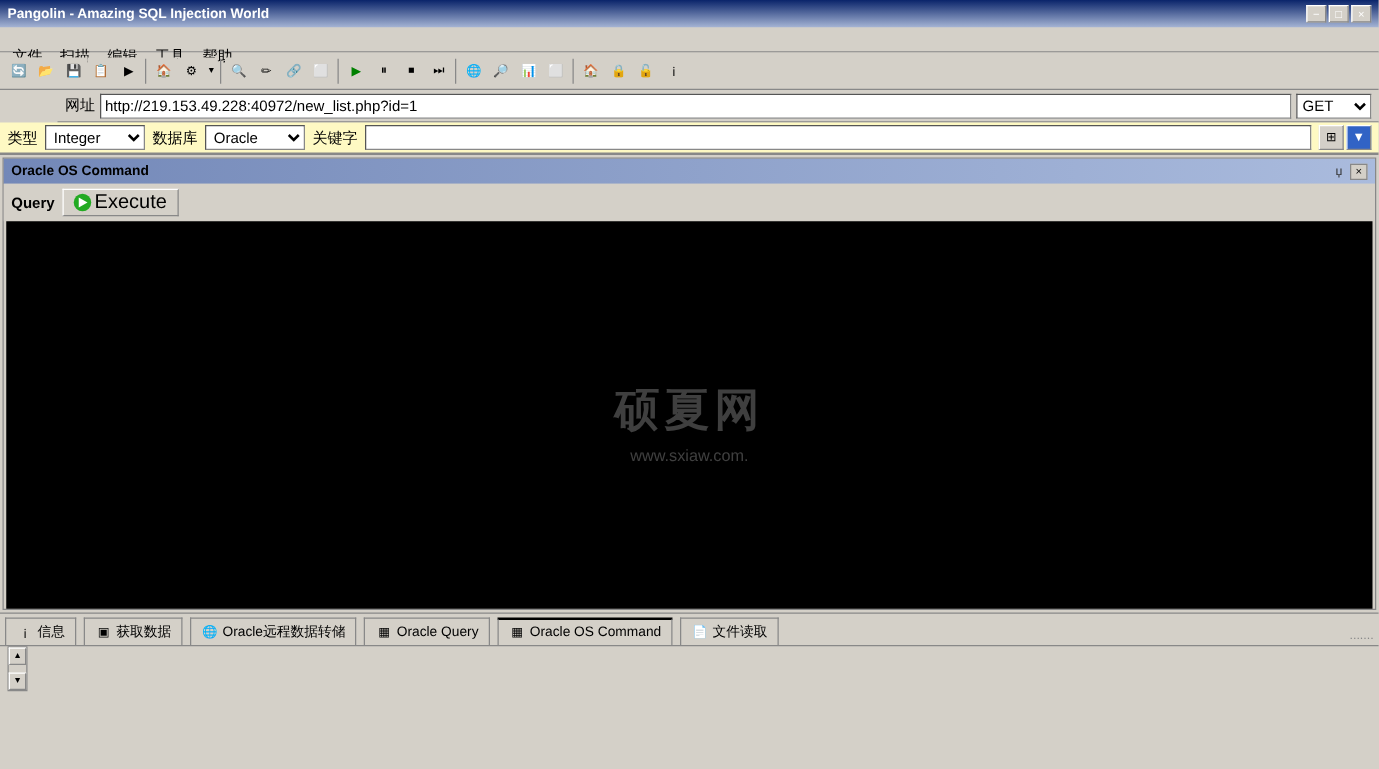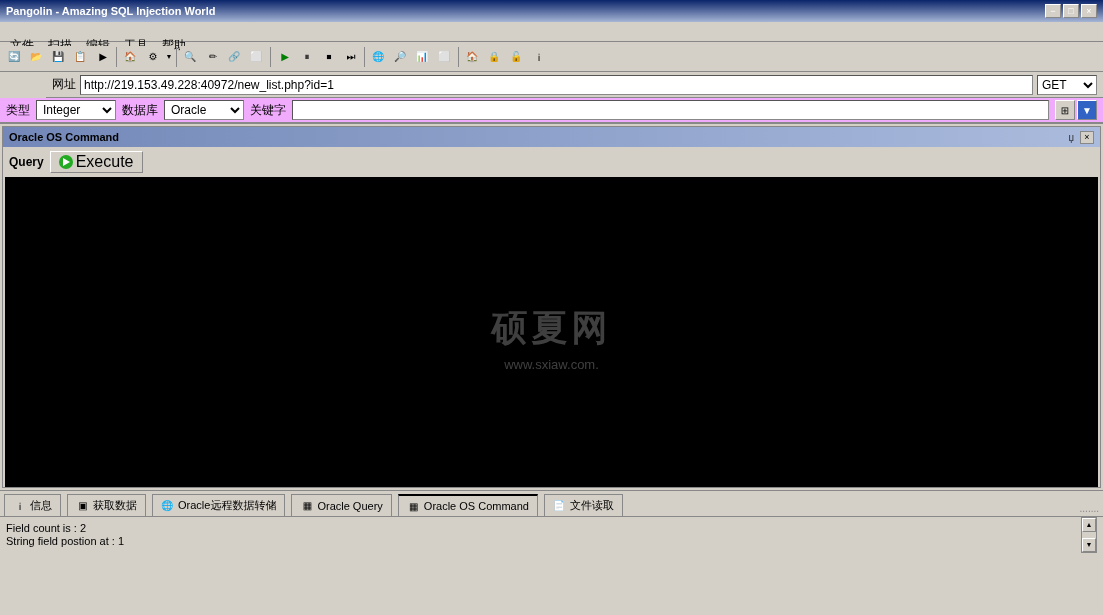--- a/index.html
+++ b/index.html
@@ -141,21 +141,21 @@
       height: 20px;
       border: 1px solid #888;
       border-top-color: #555;
       border-left-color: #555;
       background: white;
       font-size: 12px;
     }
 
     
     .type-bar {
-      background: #f0abfc;
+      background: #fef9c3;
       padding: 3px 6px;
       display: flex;
       align-items: center;
       gap: 6px;
       height: 26px;
       border-bottom: 2px solid #888;
     }
     .type-select {
       height: 20px;
       border: 1px solid #888;
@@ -578,23 +578,19 @@
   <div class="tab-sep"></div>
   <div class="tab">
     <span class="tab-icon">📄</span>
     <span>文件读取</span>
   </div>
   <div style="flex:1;"></div>
   <div style="font-size:10px;color:#888;align-self:flex-end;padding-bottom:2px;">.......</div>
 </div>
 
 <div class="status-bar">
-  <div class="status-left">
-    <span class="status-text">Field count is : 2</span>
-    <span class="status-text">String field postion at : 1</span>
-  </div>
   <div class="status-right">
     <div class="scrollbar-v">
       <div class="scrollbar-btn">▲</div>
       <div class="scrollbar-btn">▼</div>
     </div>
   </div>
 </div>
 
 </body></html>

